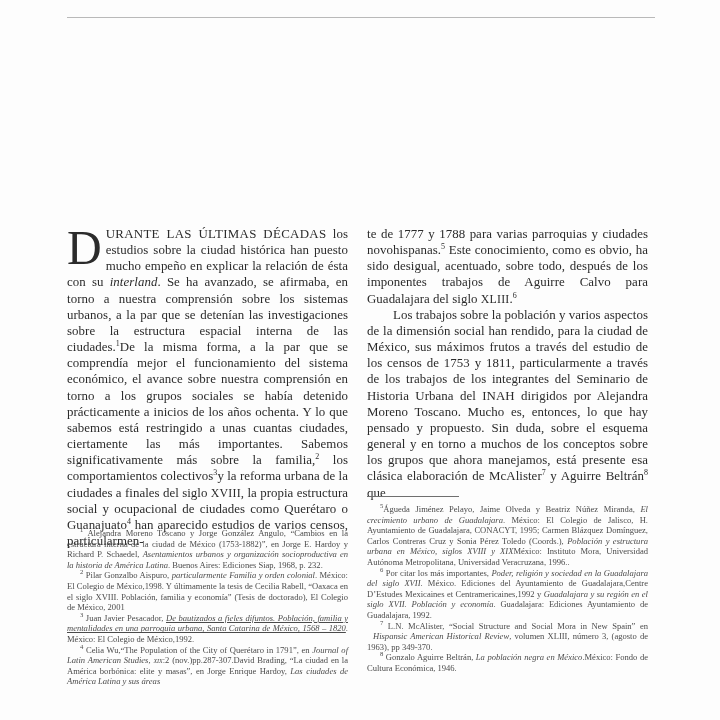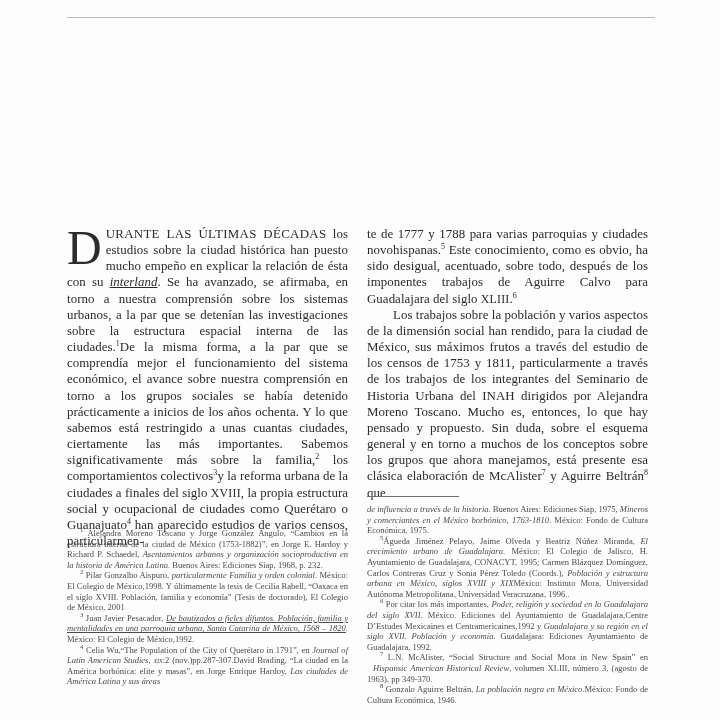--- a/index.html
+++ b/index.html
@@ -75,21 +75,21 @@
   .smallcaps {
     font-variant: small-caps;
     font-size: 12.9px;
     letter-spacing: 0.3px;
   }
   .sc {
     font-variant: small-caps;
     font-size: 0.92em;
     letter-spacing: 0.2px;
   }
-  i, .it { font-style: italic; text-decoration: underline; }
+  i, .it { font-style: italic; }
   sup {
     font-size: 0.62em;
     vertical-align: super;
     line-height: 0;
   }
 
   
   .fn-block {
     position: absolute;
     width: 281px;
@@ -155,21 +155,20 @@
         <p class="fn"><sup>1</sup><span> Alejandra Moreno Toscano y Jorge González Angulo, “Cambios en la estructura interna de la ciudad de México (1753-1882)”, en Jorge E. Hardoy y Richard P. Schaedel, </span><span style="font-style: italic;">Asentamientos urbanos y organización socioproductiva en la historia de América Latina</span><span>. Buenos Aires: Ediciones Siap, 1968, p. 232.</span></p>
         <p class="fn"><sup>2</sup><span> Pilar Gonzalbo Aispuro, </span><span style="font-style: italic;">particularmente Familia y orden colonial</span><span>. México: El Colegio de México,1998. Y últimamente la tesis de Cecilia Rabell, “Oaxaca en el siglo XVIII. Población, familia y economía” (Tesis de doctorado), El Colegio de México, 2001</span></p>
         <p class="fn"><sup>3</sup><span> Juan Javier Pesacador, </span><span style="font-style: italic; text-decoration: underline;">De bautizados a fieles difuntos. Población, familia y mentalidades en una  parroquia urbana, Santa Catarina de México, 1568 – 1820</span><span>. México: El Colegio de México,1992.</span></p>
         <p class="fn"><sup>4</sup><span> Celia Wu,“The Population of the City of Querétaro in 1791”, en </span><span style="font-style: italic;">Journal of Latin American Studies</span><span>, </span><span style="font-style: italic; font-variant: small-caps;">xix</span><span>:2  (nov.)pp.287-307.David Brading,  “La ciudad en la América borbónica: elite y masas”, en Jorge Enrique Hardoy, </span><span style="font-style: italic;">Las ciudades de América Latina y sus áreas</span></p>
       </div>
   </div>
 
   <div class="fn-block fn-right">
     <div class="fn-rule"></div>
     <div>
-        <p class="fn-cont"><span style="font-style: italic;">de influencia a través de la historia</span><span>. Buenos Aires: Ediciones Siap, 1975, </span><span style="font-style: italic;">Mineros y comerciantes en el México borbónico, 1763-1810</span><span>. México: Fondo de Cultura Económica, 1975.</span></p>
         <p class="fn"><sup>5</sup><span>Águeda Jiménez Pelayo, Jaime Olveda y Beatriz Núñez Miranda, </span><span style="font-style: italic;">El crecimiento urbano de Guadalajara</span><span>. México: El Colegio de Jalisco, H. Ayuntamiento de Guadalajara, CONACYT, 1995; Carmen Blázquez Domínguez, Carlos Contreras Cruz y Sonia Pérez Toledo (Coords.), </span><span style="font-style: italic;">Población y estructura urbana en México, siglos XVIII y XIX</span><span>México: Instituto Mora, Universidad Autónoma Metropolitana, Universidad Veracruzana, 1996..</span></p>
         <p class="fn"><sup>6</sup><span> Por citar los más importantes, </span><span style="font-style: italic;">Poder, religión y sociedad en la Guadalajara del siglo XVII</span><span>. México. Ediciones del Ayuntamiento de Guadalajara,Centre D’Estudes Mexicaines et Centramericaines,1992 y </span><span style="font-style: italic;">Guadalajara y su región  en el siglo XVII. Población y economía</span><span>. Guadalajara:  Ediciones  Ayuntamiento de Guadalajara, 1992.</span></p>
         <p class="fn"><sup>7</sup><span> L.N. McAlister, “Social Structure and Social Mora in New Spain” en </span><span style="font-style: italic; margin-left: 6px;">Hispansic American Historical Review</span><span>, volumen XLIII, número 3, (agosto de 1963), pp  349-370.</span></p>
         <p class="fn"><sup>8</sup><span> Gonzalo Aguirre Beltrán, </span><span style="font-style: italic;">La población negra en  México</span><span>.México: Fondo de Cultura Económica, 1946.</span></p>
       </div>
   </div>
 
 </div>
 
 </body></html>

